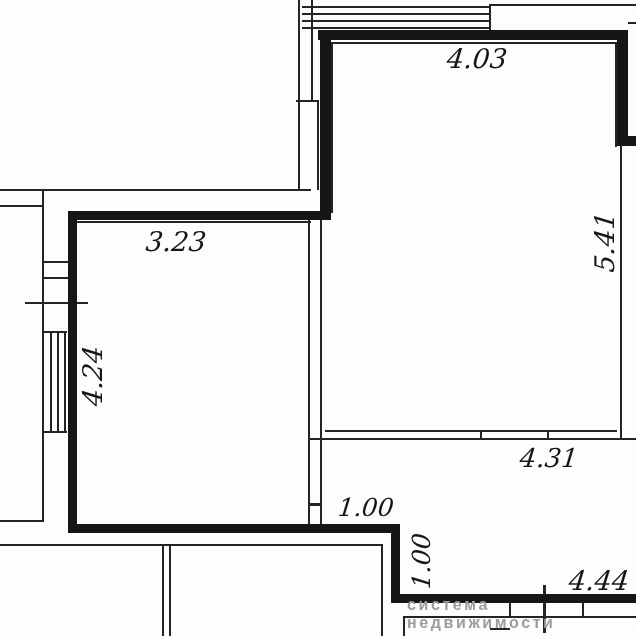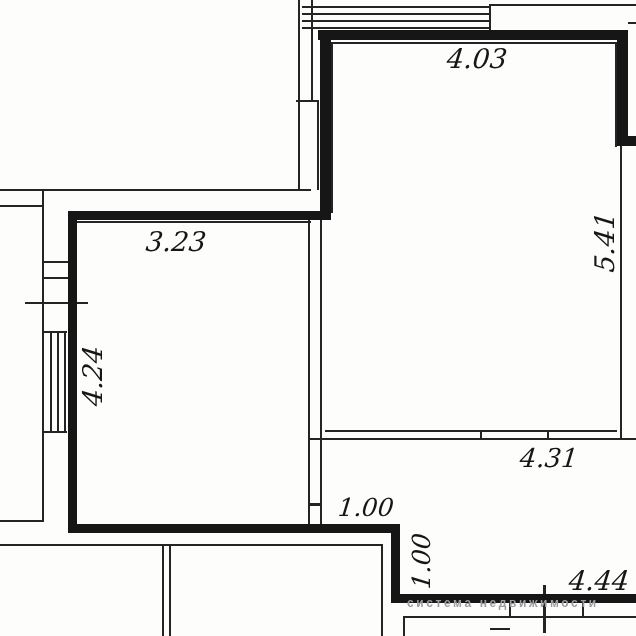--- a/index.html
+++ b/index.html
@@ -23,21 +23,21 @@
     font-size:46px;
     letter-spacing:2px;
     color:rgba(207,207,207,0.75);
     -webkit-text-stroke:1px rgba(155,155,155,0.85);
     left:404px;top:553px;
   }
   #watermark-tagline{
     position:absolute;z-index:40;
     font-family:"Liberation Sans", sans-serif;
     font-weight:bold;
-    font-size:12px;
+    font-size:16px;
     letter-spacing:2.6px;
     color:#9c9c9c;
     left:407px;top:596px;
   }
 </style>
 </head>
 <body>
 
 <div id="plan" style="background: rgb(253, 253, 252);">
   <div id="watermark-tagline">система недвижимости</div>

